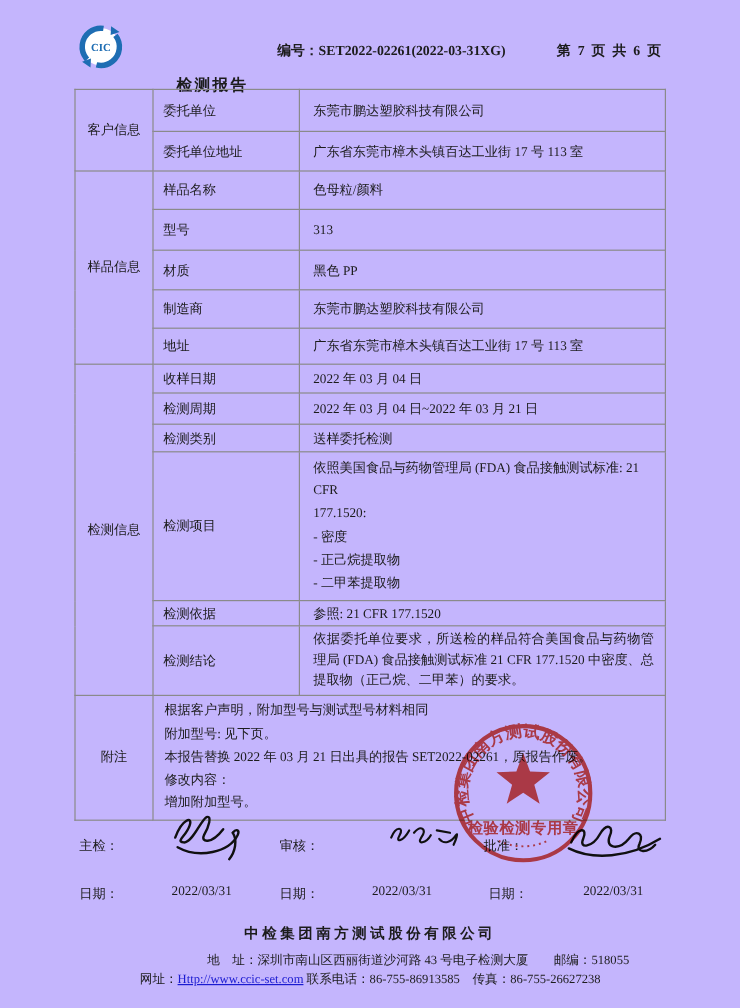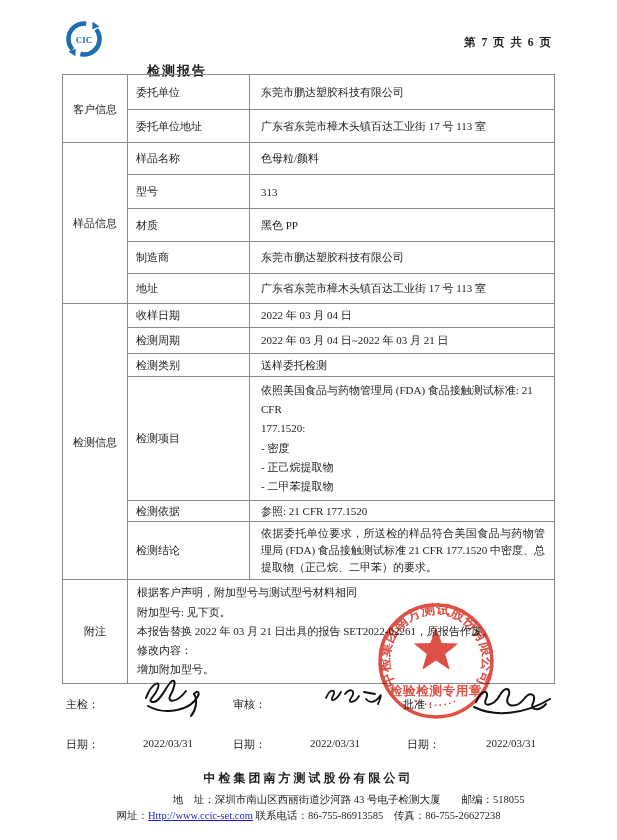--- a/index.html
+++ b/index.html
@@ -1,17 +1,17 @@
 <!DOCTYPE html>
 <html><head>
 <meta charset="utf-8">
 <style>
   html,body{margin:0;padding:0;background:#e8e8e8;}
   .page{
-    position:relative;width:617px;height:840px;background:#ffffff;
+    position:relative;width:617px;height:840px;background:#c4b5fd;
     font-family:"Liberation Serif","DejaVu Serif",serif;color:#1c1c1c;
     overflow:hidden;margin:0 auto;
   }
   
   .hdr-logo{position:absolute;left:64px;top:19px;width:40px;height:40px;}
   .hdr-title{position:absolute;left:147px;top:33px;font-size:13px;font-weight:bold;letter-spacing:2px;margin-top:29px;}
   .hdr-no{position:absolute;left:231px;top:35px;font-size:11.5px;font-weight:bold;white-space:nowrap;}
   .hdr-page{position:absolute;left:464px;top:35px;font-size:11.5px;font-weight:bold;letter-spacing:1.5px;white-space:nowrap;}
   
   table.rpt{position:absolute;left:62px;top:74px;width:493px;border-collapse:collapse;table-layout:fixed;}
@@ -42,20 +42,23 @@
 
 <div class="page">
 
   <svg class="hdr-logo" viewBox="0 0 40 40">
     <circle cx="20" cy="20" r="15.5" fill="#ffffff" stroke="#1e6db3" stroke-width="4.6" stroke-dasharray="38 9 38 12.4" transform="rotate(-38 20 20)"></circle>
     <polygon points="28.6,2.8 35.6,7.6 28.2,10.2" fill="#1e6db3"></polygon>
     <polygon points="11.4,37.2 4.4,32.4 11.8,29.8" fill="#1e6db3"></polygon>
     <text x="20" y="23.6" text-anchor="middle" font-size="9" font-weight="bold" fill="#1e6db3" font-family="Liberation Serif, DejaVu Serif, serif">CIC</text>
   </svg>
   <div class="hdr-title">检测报告</div>
+  <div class="hdr-no">
+    <span>编号：</span><span>SET2022-02261(2022-03-31XG)</span>
+  </div>
   <div class="hdr-page">第 7 页 共 6 页</div>
 
   <table class="rpt">
     <tbody>
 
       <tr class="h35">
         <td class="sec" rowspan="2">客户信息</td>
         <td class="lbl">委托单位</td>
         <td class="val">东莞市鹏达塑胶科技有限公司</td>
       </tr>

